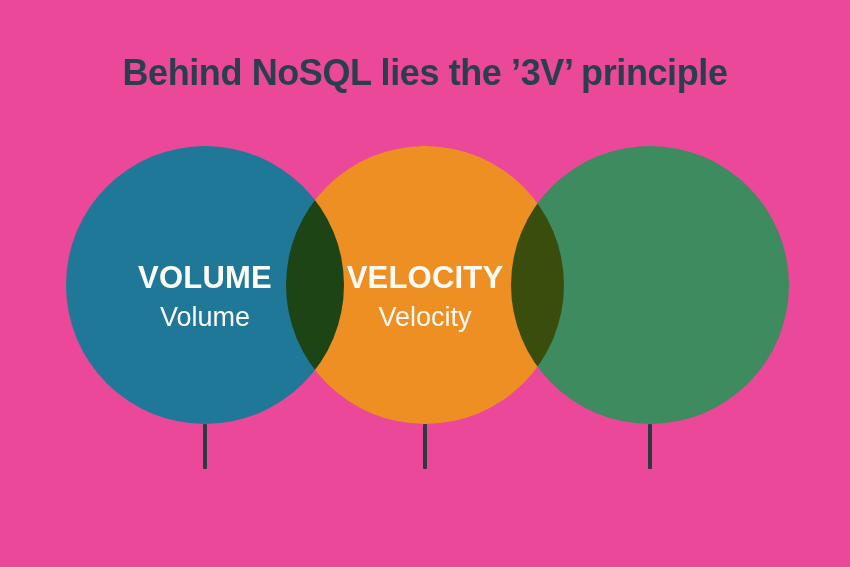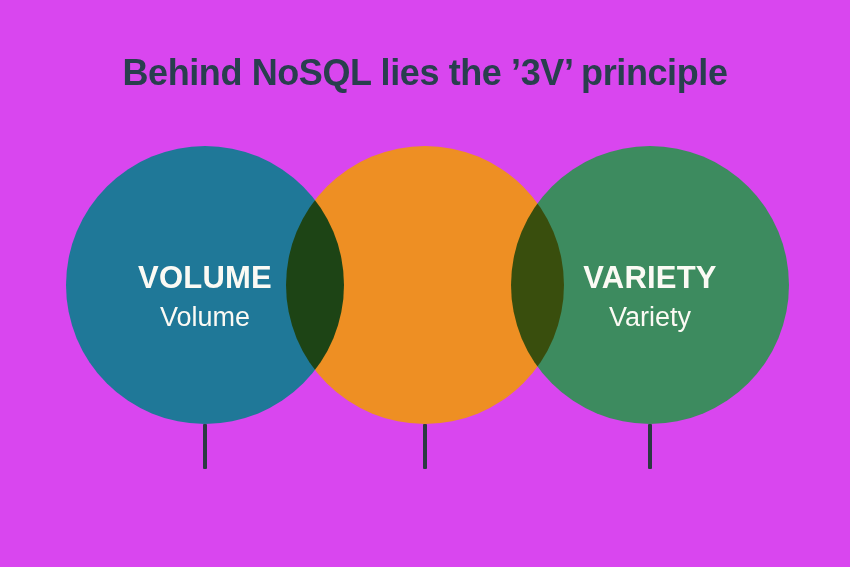--- a/index.html
+++ b/index.html
@@ -104,41 +104,41 @@
     font-size: 27px;
     font-weight: normal;
     color: #fbfaf4;
     line-height: 38px;
     white-space: nowrap;
   }
 </style>
 </head>
 <body style="background: rgb(245, 244, 233);">
 
-<div id="canvas" style="background: #d946ef;">
+<div id="canvas" style="background: #ec4899;">
 
   <div id="title" style="color: rgb(41, 63, 78);">Behind NoSQL lies the ’3V’ principle</div>
 
   <div id="venn">
 
     <div class="stem" id="stem-volume" style="background: rgb(43, 58, 66); width: 4px; height: 45px; left: 203px; top: 424px;"></div>
     <div class="stem" id="stem-velocity" style="background: rgb(43, 58, 66); width: 4px; height: 45px; left: 423px; top: 424px;"></div>
     <div class="stem" id="stem-variety" style="background: rgb(43, 58, 66); width: 4px; height: 45px; left: 648px; top: 424px;"></div>
 
     <div class="circle-layer">
       <div class="venn-circle" id="circle-volume" style="background: rgb(31, 120, 152); width: 278px; height: 278px; left: 66px; top: 146px; mix-blend-mode: multiply;"></div>
       <div class="venn-circle" id="circle-velocity" style="background: rgb(238, 143, 35); width: 278px; height: 278px; left: 286px; top: 146px; mix-blend-mode: multiply;"></div>
       <div class="venn-circle" id="circle-variety" style="background: rgb(61, 139, 95); width: 278px; height: 278px; left: 511px; top: 146px; mix-blend-mode: multiply;"></div>
     </div>
 
     <div class="label-group" id="labels-volume" style="left: 66px; width: 278px;">
       <div class="label-primary" style="color: rgb(251, 250, 244);">VOLUME</div>
       <div class="label-secondary" style="color: rgb(251, 250, 244);">Volume</div>
     </div>
 
+    <div class="label-group" id="labels-velocity" style="left: 286px; width: 278px;">
+      <div class="label-primary" style="color: rgb(251, 250, 244);">VELOCITY</div>
+      <div class="label-secondary" style="color: rgb(251, 250, 244);">Velocity</div>
+    </div>
 
-    <div class="label-group" id="labels-variety" style="left: 511px; width: 278px;">
-      <div class="label-primary" style="color: rgb(251, 250, 244);">VARIETY</div>
-      <div class="label-secondary" style="color: rgb(251, 250, 244);">Variety</div>
-    </div>
 
   </div>
 </div>
 
 </body></html>

